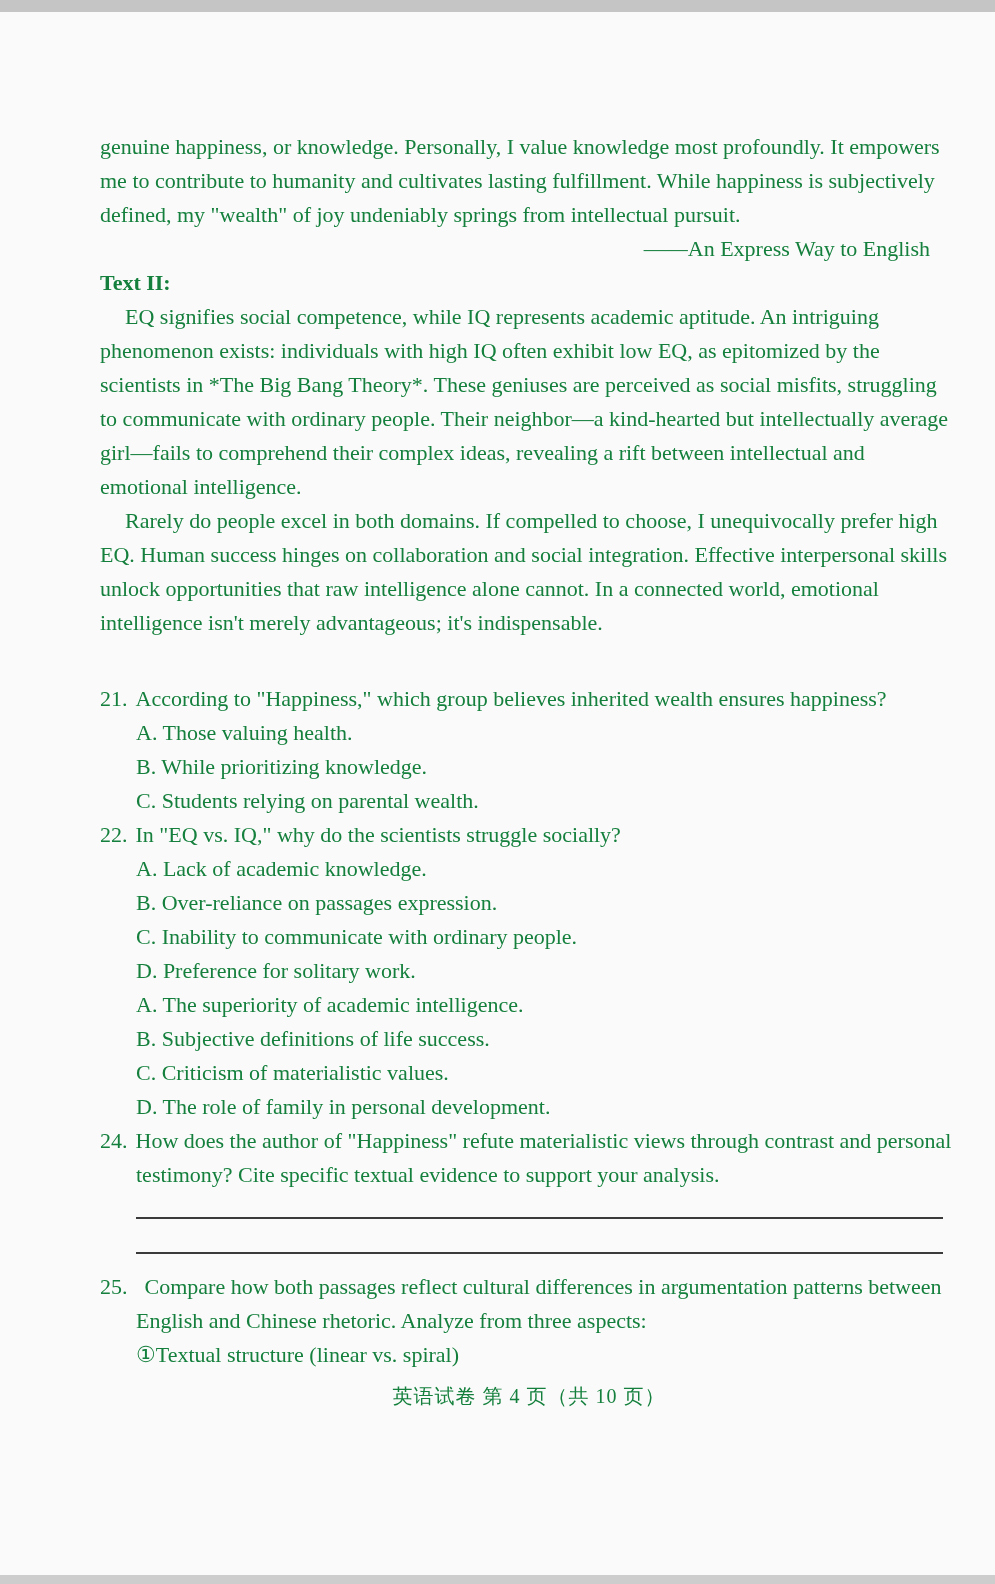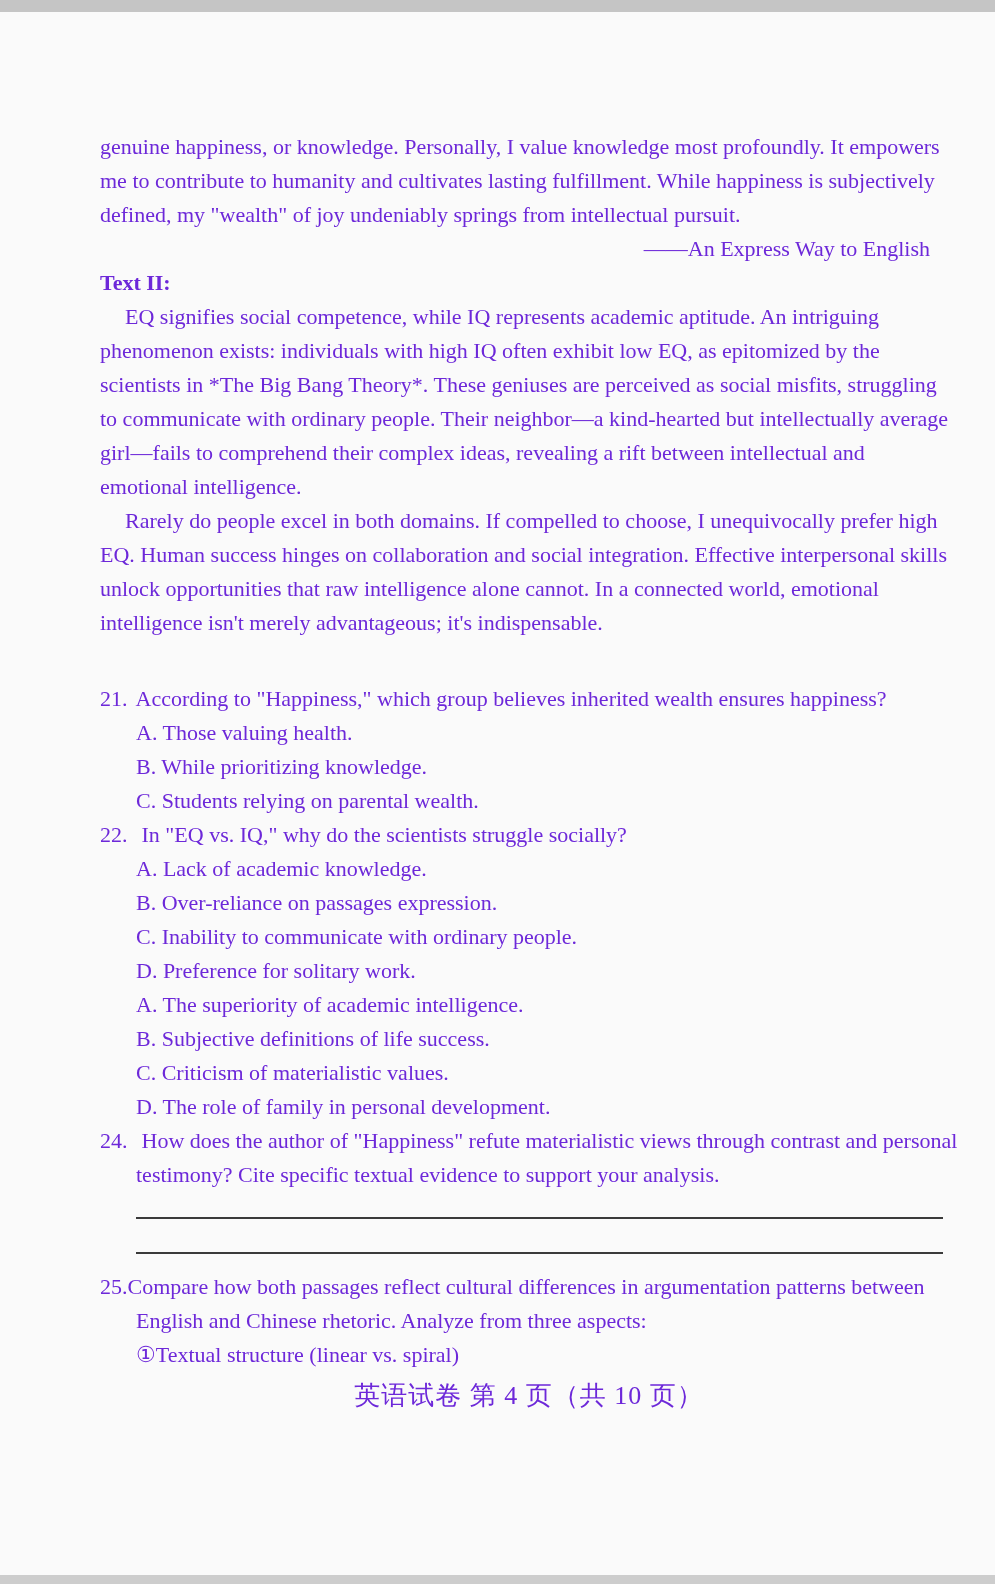--- a/index.html
+++ b/index.html
@@ -6,21 +6,21 @@
   body {
     width: 995px; height: 1584px;
     background: #e9e9e9;
     font-family: "Liberation Serif", "DejaVu Serif", serif;
   }
   .page {
     position: relative;
     width: 995px; height: 1584px;
     background: #fafafa;
     overflow: hidden;
-    color: #6d28d9;
+    color: #15803d;
   }
   .edge-bar {
     position: absolute; left: 0; width: 995px;
     background: #c7c7c7;
   }
   .edge-bar.top { top: 0; height: 12px; background: #c5c5c5; }
   .edge-bar.bottom { bottom: 0; height: 9px; background: #cdcdcd; }
 
   .content {
     position: absolute;
@@ -39,41 +39,41 @@
   .heading { font-weight: bold; }
 
   .questions { margin-top: 42px; }
   .question { margin: 0; }
   .q-line {
     padding-left: 36px;
     text-indent: -36px;
   }
   .q-num { display: inline; }
   .q-num.gap { margin-right: 8px; }
-  .q-num.gap-sm { margin-right: 14px; text-align: right; }
-  .q-num.nogap { margin-right: 0; }
+  .q-num.gap-sm { margin-right: 8px; text-align: right; }
+  .q-num.nogap { margin-right: 17px; }
   .option { padding-left: 36px; }
 
   .answer-lines { margin-top: 25px; }
   .answer-line {
     margin-left: 36px;
     width: 807px;
     height: 0;
     border-bottom: 2px solid #3a3a3a;
   }
   .answer-line + .answer-line { margin-top: 33px; }
 
   .q25-block { margin-top: 16px; }
   .sub-item { padding-left: 36px; }
   .italic { }
 
   .footer {
     margin-top: 7px;
     text-align: center;
-    font-size: 26px;
+    font-size: 20px;
     letter-spacing: 1px;
   }
 </style>
 </head>
 <body>
 
 <div class="page">
   <div class="edge-bar top"></div>
 
   <div class="content">

